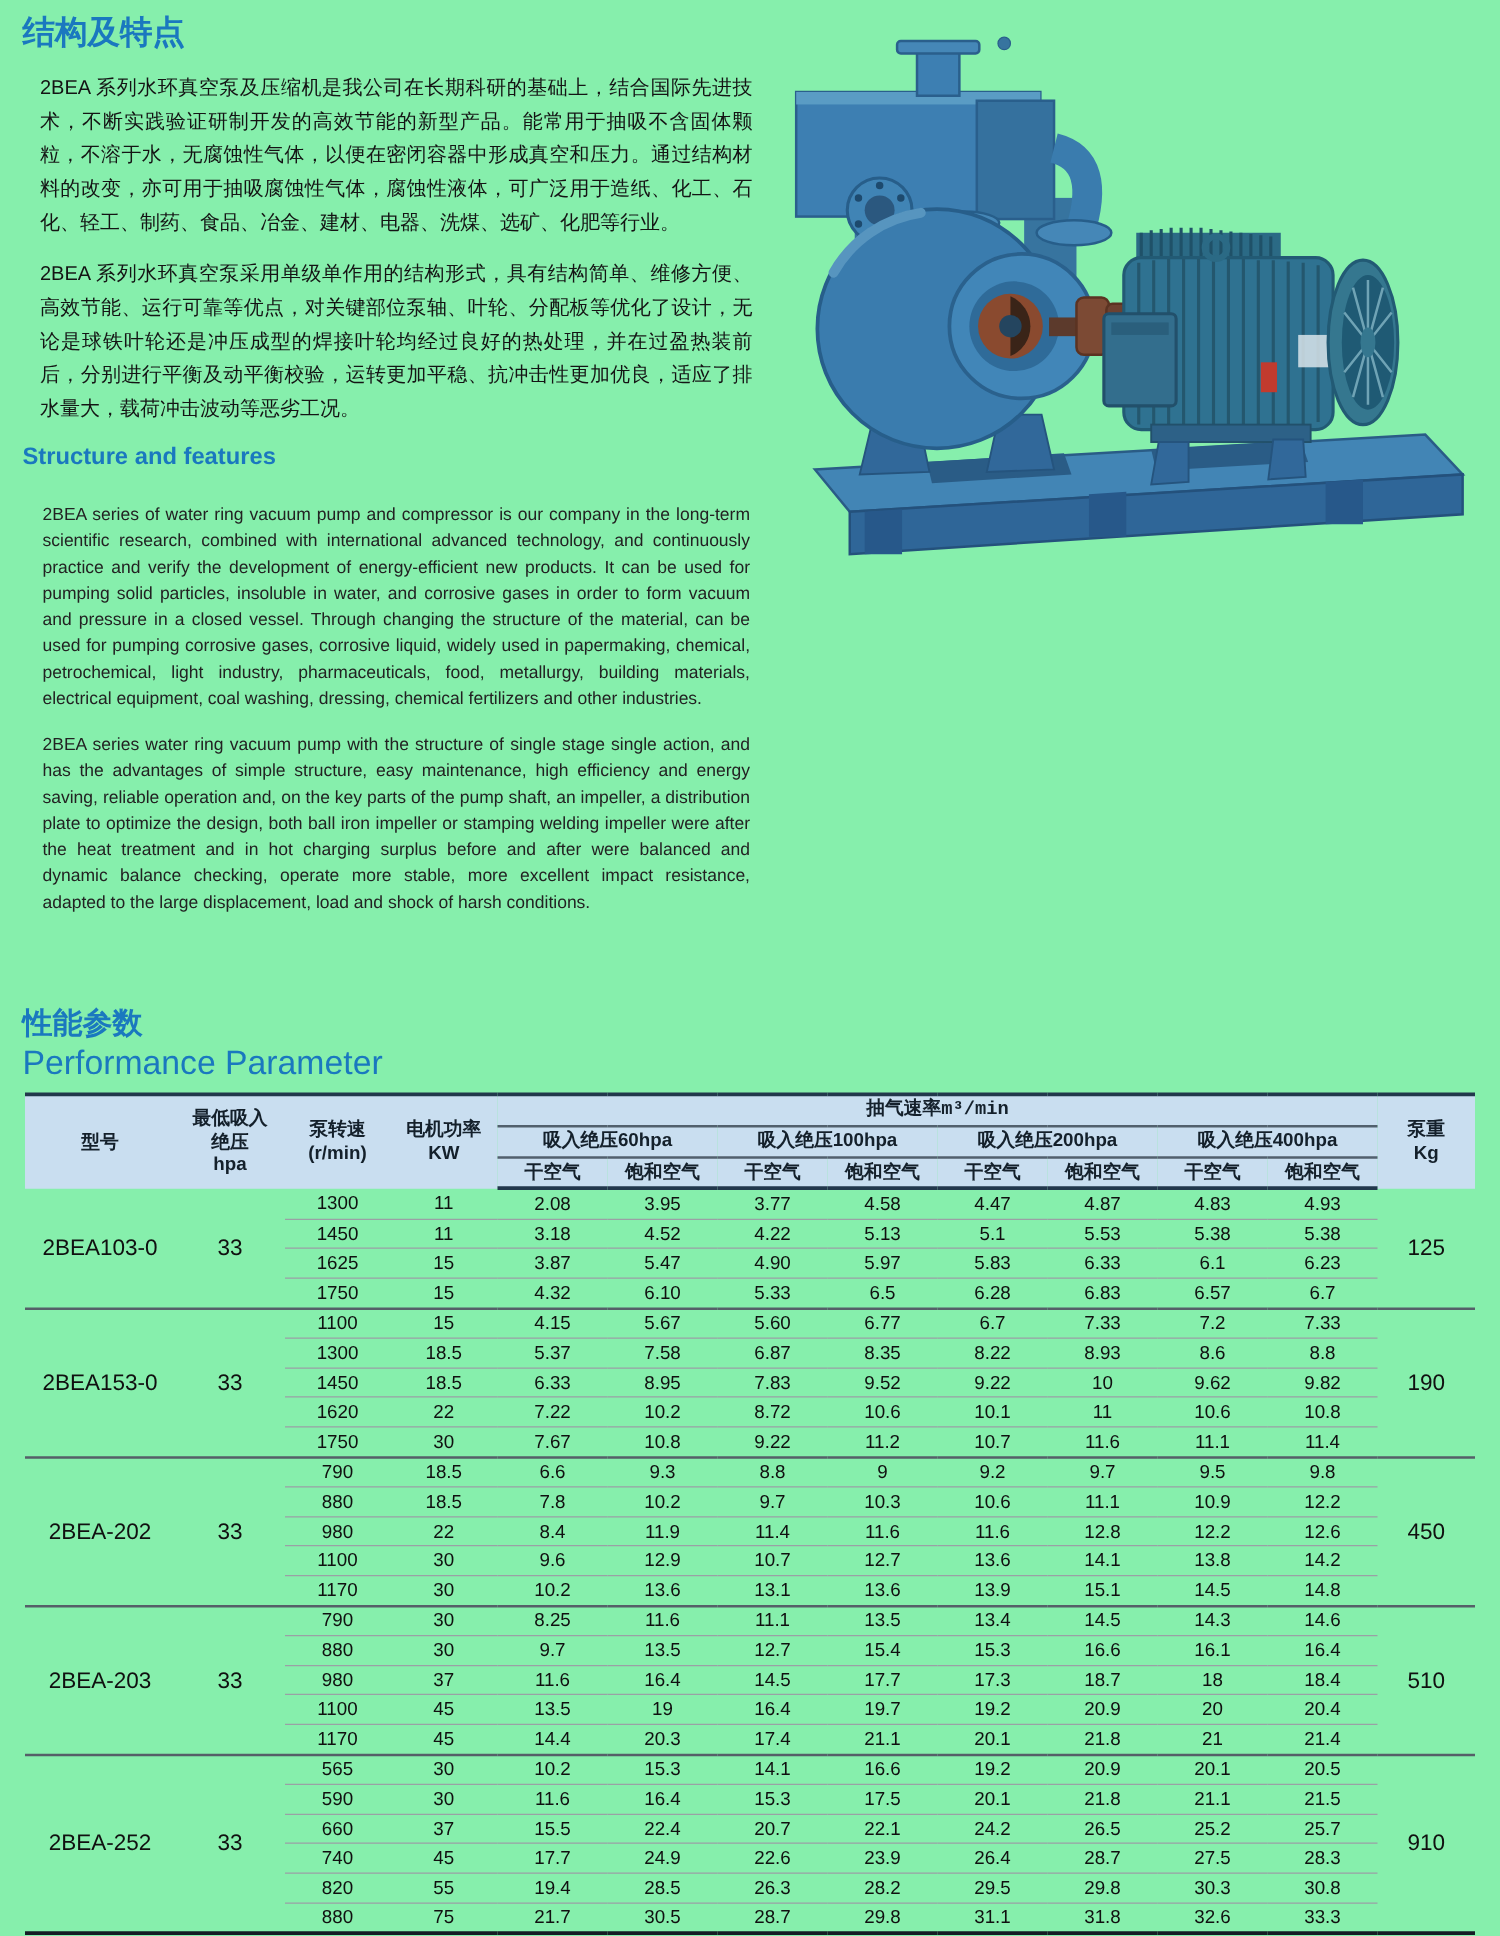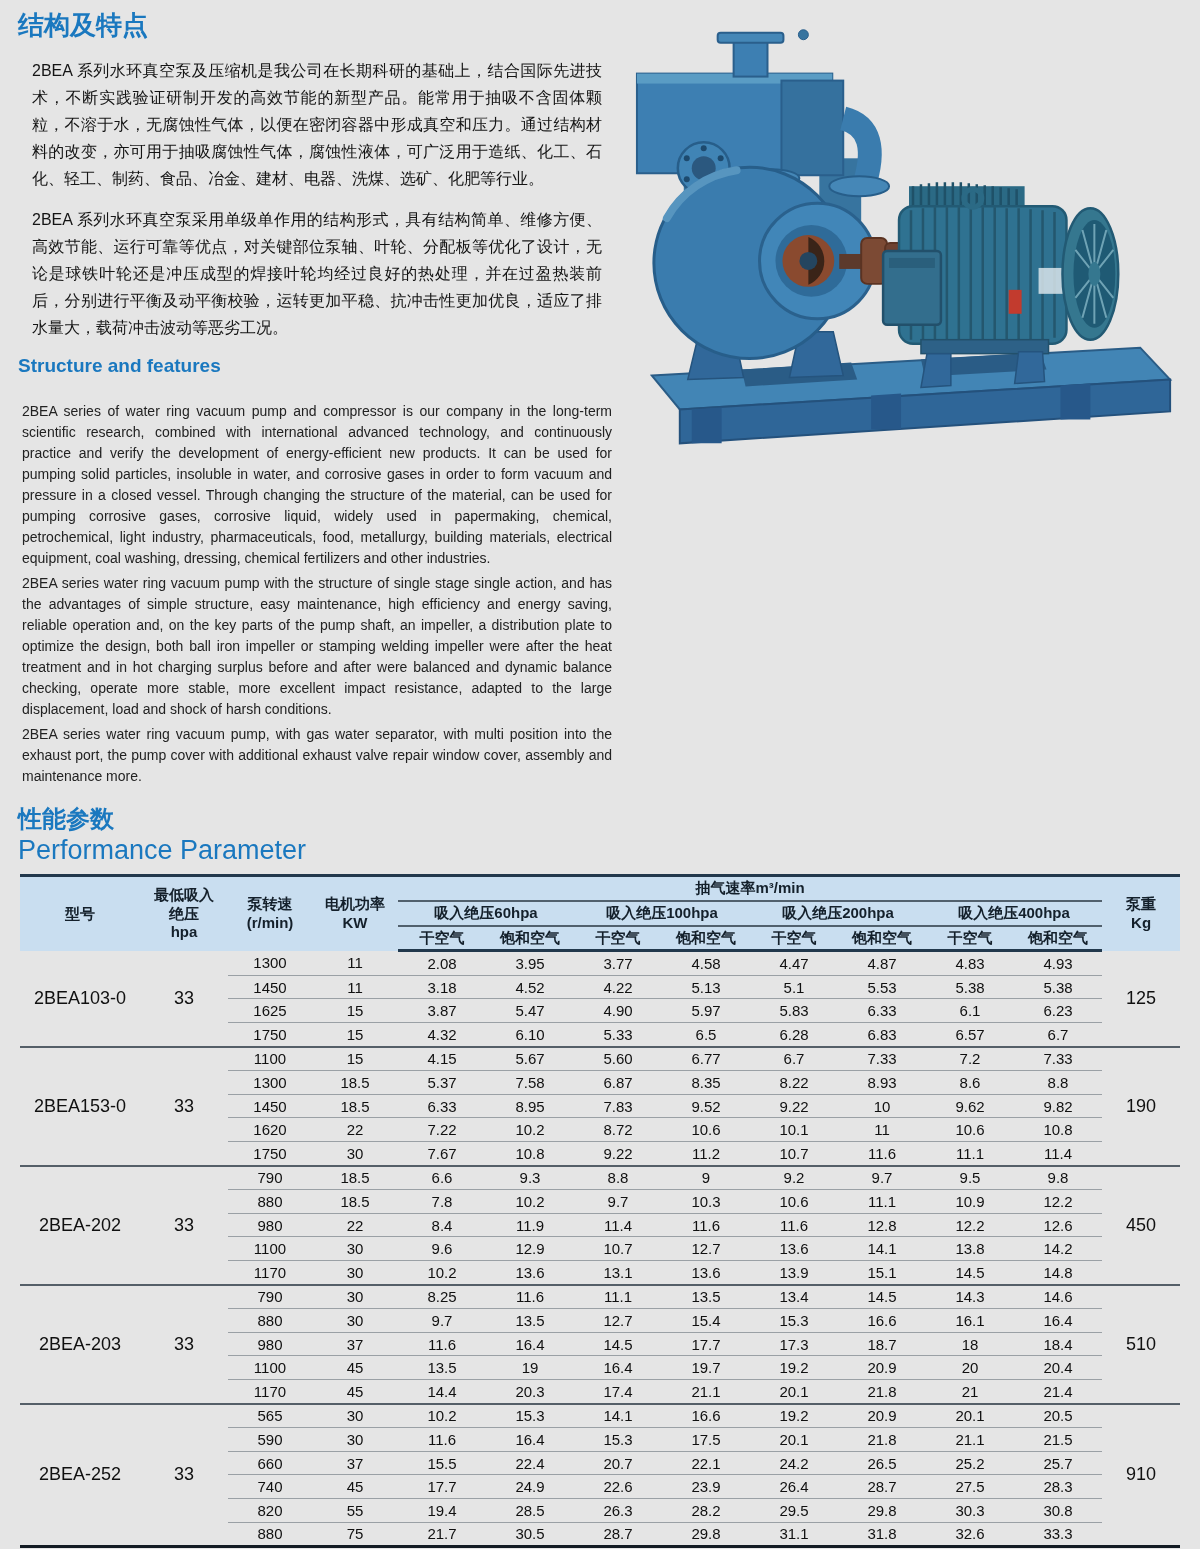--- a/index.html
+++ b/index.html
@@ -1,61 +1,60 @@
 <!DOCTYPE html>
 <html><head>
 <meta charset="utf-8">
 <style>
   html,body{margin:0;padding:0;background:#ffffff;}
-  .page{position:relative;width:1200px;height:1549px;background:#e5e5e5;overflow:hidden;
+  .page{position:relative;width:1200px;height:1549px;background:#86efac;overflow:hidden;
         font-family:"Liberation Sans","DejaVu Sans",sans-serif;color:#1a1a1a;}
 
   
   .text-col{position:absolute;left:18px;top:4px;width:598px;}
   .zh-heading{font-size:26px;font-weight:bold;margin:4px 0 10px 0;}
   .zh-text{font-size:16px;line-height:27px;text-align:justify;margin:14px;color:#141414;}
   .en-heading{font-size:19px;font-weight:bold;margin:14px 0 24px 0;}
-  .en-text{font-size:14px;line-height:21px;text-align:justify;margin:4px;color:#222;}
+  .en-text{font-size:14px;line-height:21px;text-align:justify;margin:16px;color:#222;}
 
   
   .photo{position:absolute;left:622px;top:18px;width:578px;height:460px;}
 
   
   .perf{position:absolute;left:18px;top:804px;}
   .perf-zh{font-size:24px;font-weight:600;margin:0;line-height:30px;font-family:Liberation Serif, serif;}
   .perf-en{font-size:27px;font-weight:500;margin:0;line-height:33px;}
 
   
   .table-wrap{position:absolute;left:20px;top:874px;width:1160px;}
   table.param{border-collapse:collapse;width:1160px;table-layout:fixed;
               border-top:3px solid #22384c;}
   table.param th{background:#c9def0;font-weight:600;font-size:15px;
                  white-space:pre-line;line-height:1.25;padding:2px 0;color:#14202b;}
-  th.grp-top{border-bottom:2px solid #51606d;font-weight:600;}
+  th.grp-top{border-bottom:2px solid #51606d;font-weight:600;font-family:Liberation Mono, monospace;}
   th.grp{border-bottom:2px solid #51606d;}
   thead tr.air-row th{border-bottom:3px solid #22384c;}
   table.param td{text-align:center;font-size:15px;height:22.6px;padding:0;color:#101010;}
   tbody td{border-bottom:1px solid #9aa0a5;}
   tbody td.mc{border-bottom:2px solid #555f68;font-size:18px;}
   tbody td.bend{border-bottom:2px solid #555f68;}
   tbody td.tend{border-bottom:3px solid #141c24;}
 </style>
 </head>
 <body>
 
 <div class="page">
 
   <div class="text-col">
     <h1 class="zh-heading accent" style="color: rgb(26, 120, 191);">结构及特点</h1>
     <p class="zh-text">2BEA 系列水环真空泵及压缩机是我公司在长期科研的基础上，结合国际先进技术，不断实践验证研制开发的高效节能的新型产品。能常用于抽吸不含固体颗粒，不溶于水，无腐蚀性气体，以便在密闭容器中形成真空和压力。通过结构材料的改变，亦可用于抽吸腐蚀性气体，腐蚀性液体，可广泛用于造纸、化工、石化、轻工、制药、食品、冶金、建材、电器、洗煤、选矿、化肥等行业。</p>
     <p class="zh-text">2BEA 系列水环真空泵采用单级单作用的结构形式，具有结构简单、维修方便、高效节能、运行可靠等优点，对关键部位泵轴、叶轮、分配板等优化了设计，无论是球铁叶轮还是冲压成型的焊接叶轮均经过良好的热处理，并在过盈热装前后，分别进行平衡及动平衡校验，运转更加平稳、抗冲击性更加优良，适应了排水量大，载荷冲击波动等恶劣工况。</p>
     <h2 class="en-heading accent" style="color: rgb(26, 120, 191);">Structure and features</h2>
     <p class="en-text">2BEA series of water ring vacuum pump and compressor is our company in the long-term scientific research, combined with international advanced technology, and continuously practice and verify the development of energy-efficient new products. It can be used for pumping solid particles, insoluble in water, and corrosive gases in order to form vacuum and pressure in a closed vessel. Through changing the structure of the material, can be used for pumping corrosive gases, corrosive liquid, widely used in papermaking, chemical, petrochemical, light industry, pharmaceuticals, food, metallurgy, building materials, electrical equipment, coal washing, dressing, chemical fertilizers and other industries.</p>
     <p class="en-text">2BEA series water ring vacuum pump with the structure of single stage single action, and has the advantages of simple structure, easy maintenance, high efficiency and energy saving, reliable operation and, on the key parts of the pump shaft, an impeller, a distribution plate to optimize the design, both ball iron impeller or stamping welding impeller were after the heat treatment and in hot charging surplus before and after were balanced and dynamic balance checking, operate more stable, more excellent impact resistance, adapted to the large displacement, load and shock of harsh conditions.</p>
-    <p class="en-text">2BEA series water ring vacuum pump, with gas water separator, with multi position into the exhaust port, the pump cover with additional exhaust valve repair window cover, assembly and maintenance more.</p>
   </div>
 
   <div class="photo">
     <svg width="578" height="460" viewBox="0 0 580 460">
 
       <g>
         <polygon points="30,358 520,330 550,362 58,392" fill="#4285b5" stroke="#2a5c86" stroke-width="2"></polygon>
         <polygon points="120,352 230,345 236,362 124,369" fill="#2a5c86"></polygon>
         <polygon points="300,342 420,335 426,352 304,359" fill="#2a5c86"></polygon>
         <polygon points="58,392 550,362 550,394 58,426" fill="#2f6698" stroke="#24517c" stroke-width="2"></polygon>

